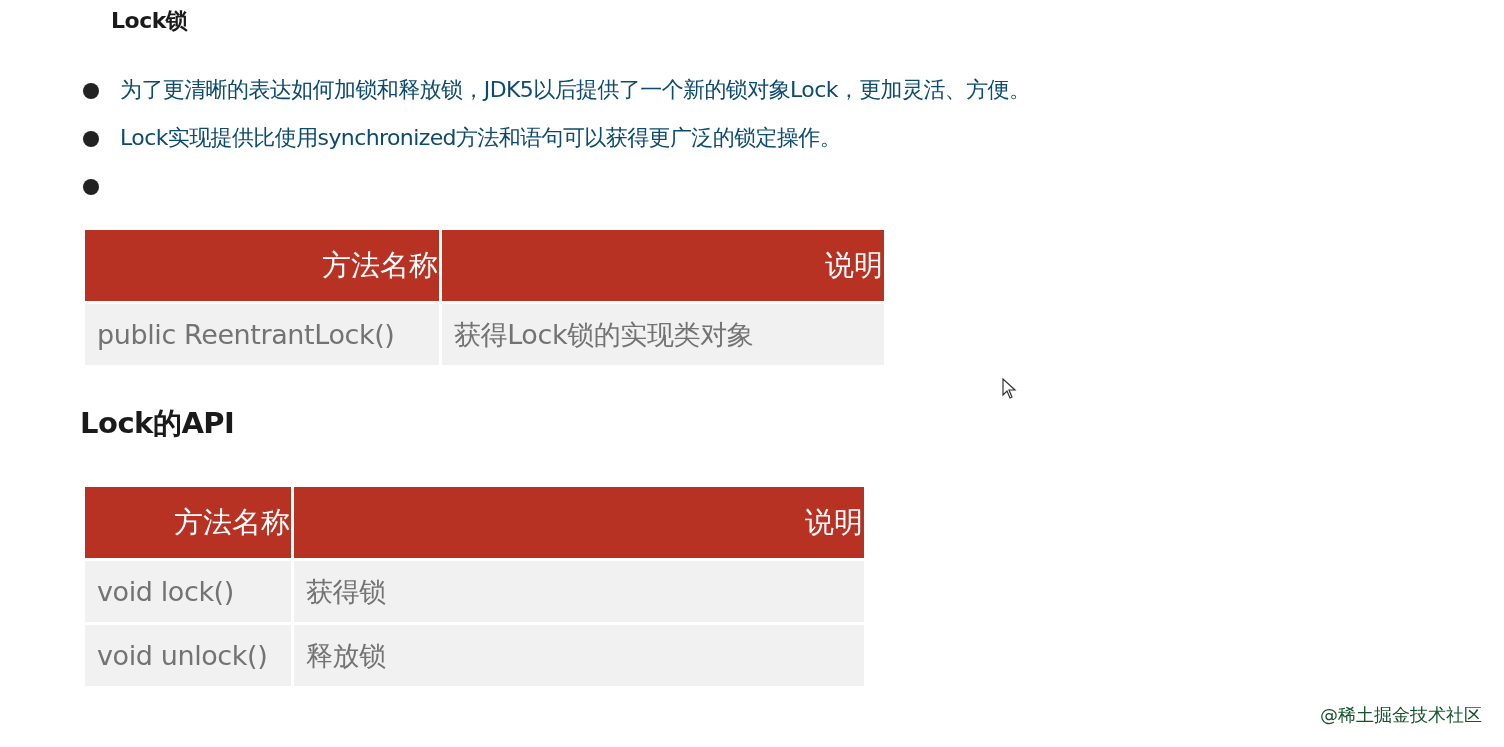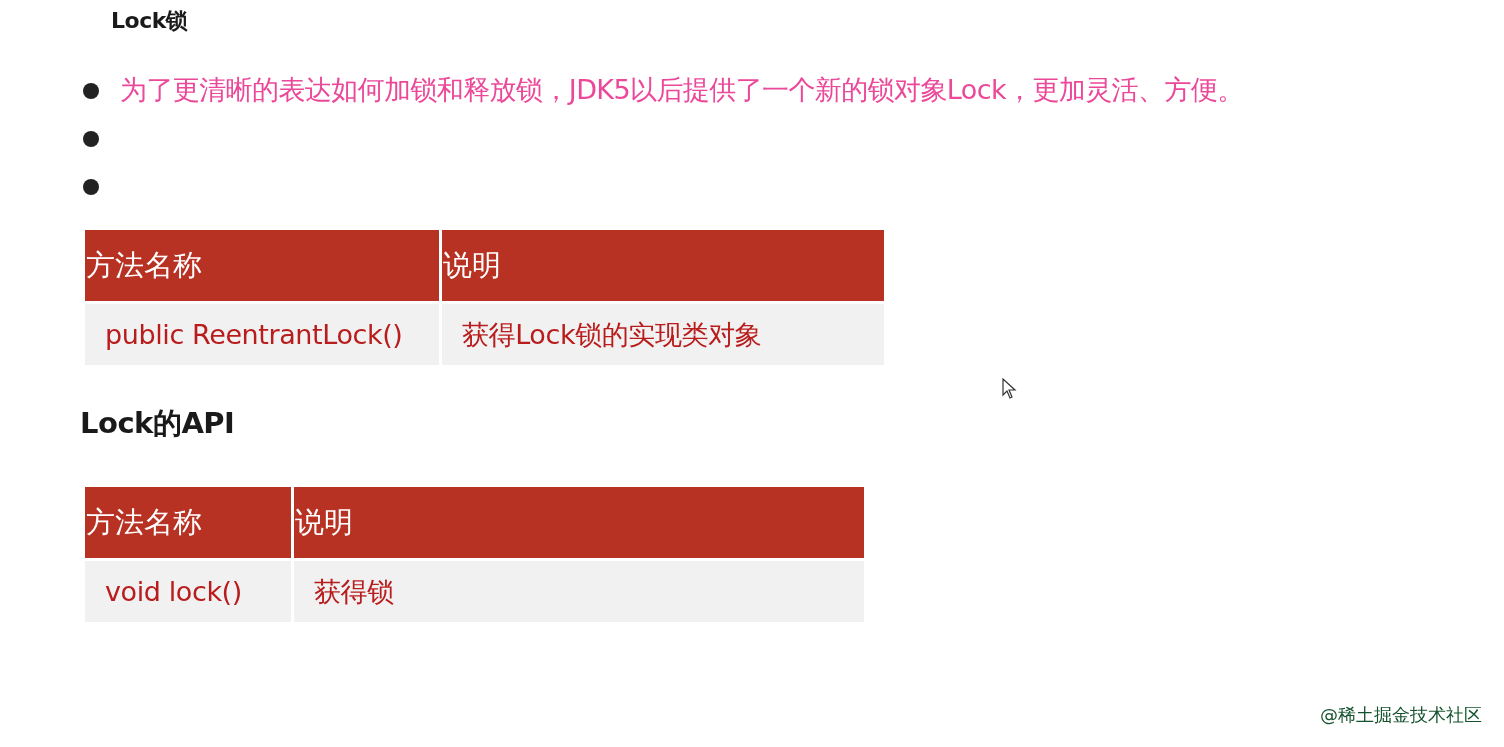--- a/index.html
+++ b/index.html
@@ -2,25 +2,25 @@
 <html><head>
   <meta charset="utf-8">
   <style>
     html, body { margin: 0; padding: 0; }
     body {
       width: 1504px; height: 747px; background: #ffffff; position: relative; overflow: hidden;
       font-family: "DejaVu Sans", "Liberation Sans", sans-serif; color: #1a1a1a;
     }
     .h1 { position: absolute; left: 80px; top: 6px; font-size: 22px; font-weight: bold; letter-spacing: -0.5px; margin-left: 31px; }
     .bullets { position: absolute; left: 80px; top: 66px; margin: 0; padding: 0; list-style: none; }
-    .bullets li { position: relative; height: 48px; line-height: 48px; padding-left: 40px; font-size: 27px; white-space: nowrap; letter-spacing: -0.6px; color: #ec4899; }
+    .bullets li { position: relative; height: 48px; line-height: 48px; padding-left: 40px; font-size: 22px; white-space: nowrap; letter-spacing: -0.6px; color: #0c4a6e; }
     .dot { position: absolute; left: 3px; top: 17px; width: 16px; height: 16px; border-radius: 50%; background: #222; }
     table.t { position: absolute; border-collapse: separate; border-spacing: 3px; }
-    table.t th { background: #b83223; color: #fff; font-weight: normal; font-size: 29px; text-align: left; }
-    table.t td { background: #f1f1f1; font-size: 27px; color: #b91c1c; padding-left: 20px; text-align: left; letter-spacing: -0.4px; }
+    table.t th { background: #b83223; color: #fff; font-weight: normal; font-size: 29px; text-align: right; }
+    table.t td { background: #f1f1f1; font-size: 27px; color: #737373; padding-left: 12px; text-align: left; letter-spacing: -0.4px; }
     #t1 { left: 82px; top: 227px; }
     #t1 th { height: 69px; }
     #t1 td { height: 59px; }
     #t1 .c1 { width: 352px; }
     #t1 .c2 { width: 440px; }
     .h2 { position: absolute; left: 80px; top: 404px; font-size: 29px; font-weight: bold; letter-spacing: -0.5px; }
     #t2 { left: 82px; top: 484px; }
     #t2 th { height: 69px; }
     #t2 td { height: 59px; }
     #t2 .c1 { width: 204px; }
@@ -28,21 +28,21 @@
     .cursor { position: absolute; left: 1002px; top: 378px; width: 16px; height: 22px; }
     .watermark { position: absolute; right: 22px; top: 703px; font-size: 18px; color: #14532d; }
   </style>
 </head>
 <body>
 
 <div class="h1">Lock锁</div>
 
 <ul class="bullets">
   <li><span class="dot"></span><span>为了更清晰的表达如何加锁和释放锁，JDK5以后提供了一个新的锁对象Lock，更加灵活、方便。</span></li>
-  <li><span class="dot"></span></li>
+  <li><span class="dot"></span><span>Lock实现提供比使用synchronized方法和语句可以获得更广泛的锁定操作。</span></li>
   <li><span class="dot"></span></li>
 </ul>
 
 <table class="t" id="t1">
   <tbody>
       <tr>
     <th class="c1">方法名称</th>
     <th class="c2">说明</th>
   </tr>
   <tr>
@@ -57,20 +57,24 @@
 <table class="t" id="t2">
   <tbody>
       <tr>
     <th class="c1">方法名称</th>
     <th class="c2">说明</th>
   </tr>
   <tr>
     <td>void lock()</td>
     <td>获得锁</td>
   </tr>
+  <tr>
+    <td>void unlock()</td>
+    <td>释放锁</td>
+  </tr>
 </tbody>
   </table>
 
 <svg class="cursor" viewBox="0 0 16 22">
   <path d="M1 1 L1 17 L5 13 L8 20 L10 19 L7 12 L13 12 Z" fill="#fff" stroke="#333" stroke-width="1.2"></path>
 </svg>
 
 <div class="watermark">@稀土掘金技术社区</div>
 
 </body></html>

